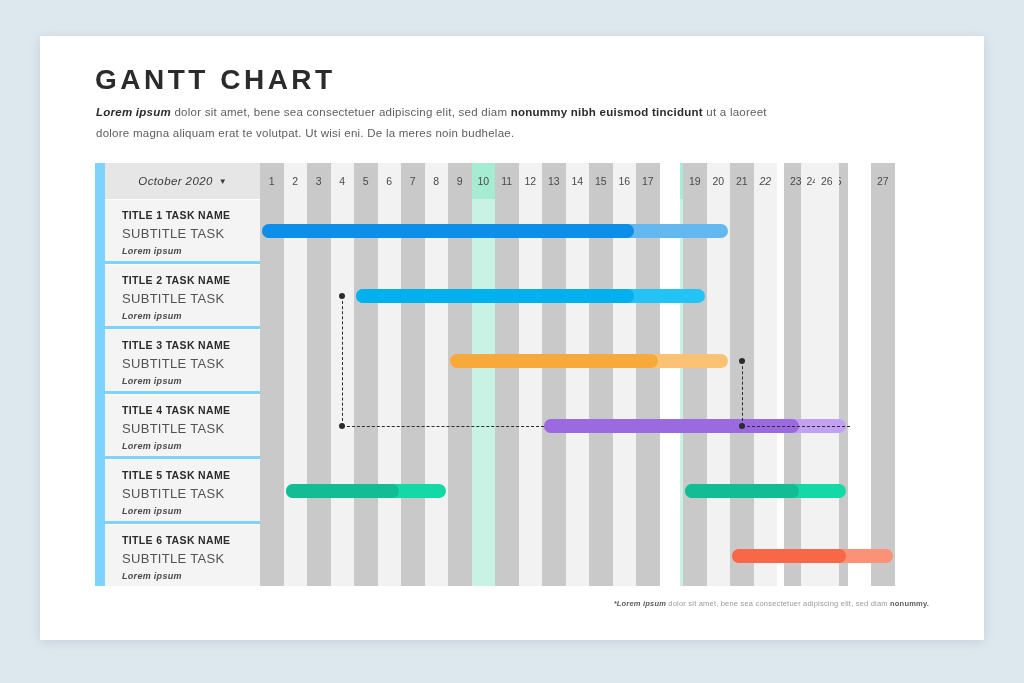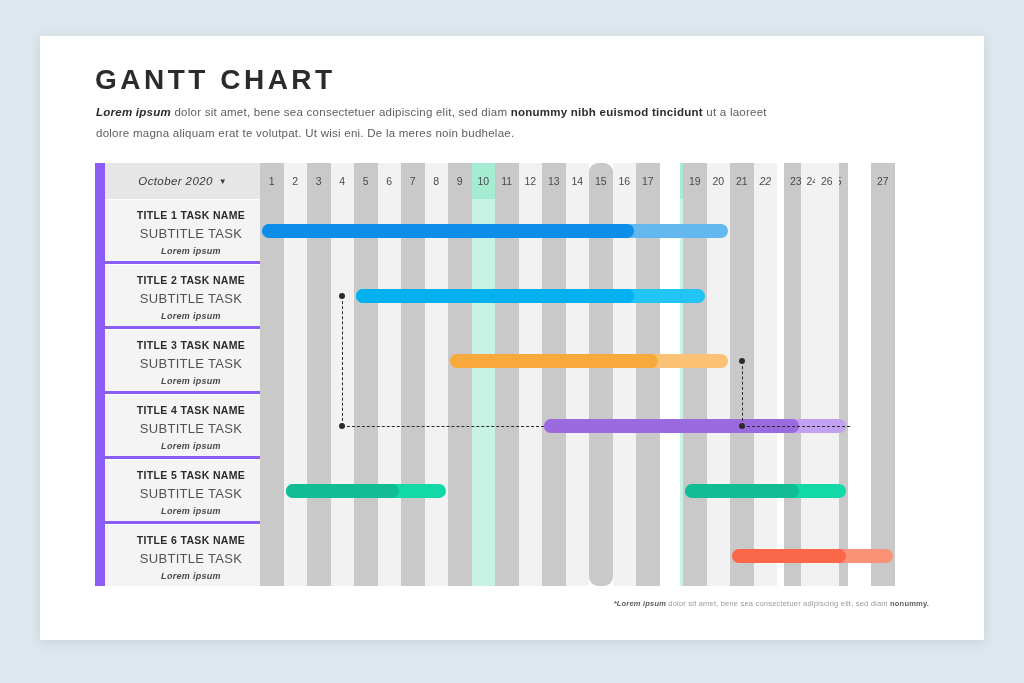--- a/index.html
+++ b/index.html
@@ -55,21 +55,21 @@
     height: 423px;
   }
 
   
   .label-col {
     position: absolute;
     left: 0;
     top: 0;
     width: 193px;
     height: 423px;
-    background: #8b5cf6;
+    background: #7dd3fc;
   }
   .month-cell {
     position: absolute;
     left: 10px;
     top: 0px;
     width: 155px;
     height: 36px;
     background: #e6e6e6;
     display: flex;
     align-items: center;
@@ -89,21 +89,20 @@
   }
   .task-cell {
     position: absolute;
     left: 10px;
     width: 155px;
     height: 62px;
     background: #f4f4f4;
     border-top: 1px solid #ffffff;
     box-sizing: border-box;
     padding: 9px 0 0 17px;
-    text-align: center;
   }
   .t-title {
     font-size: 10.5px;
     font-weight: bold;
     color: #2b2b2b;
     letter-spacing: 0.35px;
     white-space: nowrap;
   }
   .t-sub {
     font-size: 13px;
@@ -288,21 +287,21 @@
           </div>
           <div class="col light" style="left: 258.5px;">
             <div class="col-head">12</div>
           </div>
           <div class="col dark" style="left: 282px;">
             <div class="col-head">13</div>
           </div>
           <div class="col light" style="left: 305.5px;">
             <div class="col-head">14</div>
           </div>
-          <div class="col dark" style="left: 329px; border-radius: 9px;">
+          <div class="col dark" style="left: 329px;">
             <div class="col-head">15</div>
           </div>
           <div class="col light" style="left: 352.5px;">
             <div class="col-head">16</div>
           </div>
           <div class="col dark" style="left: 376px;">
             <div class="col-head">17</div>
           </div>
           <div class="col light mint" style="left: 399.5px; margin-left: 20px;">
             <div class="col-head">18</div>

